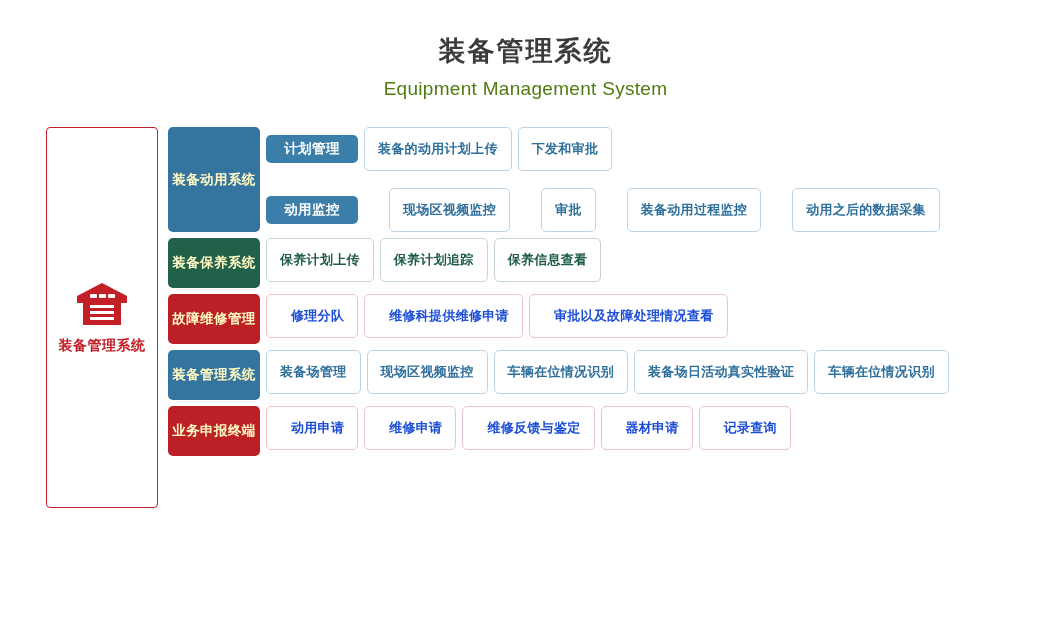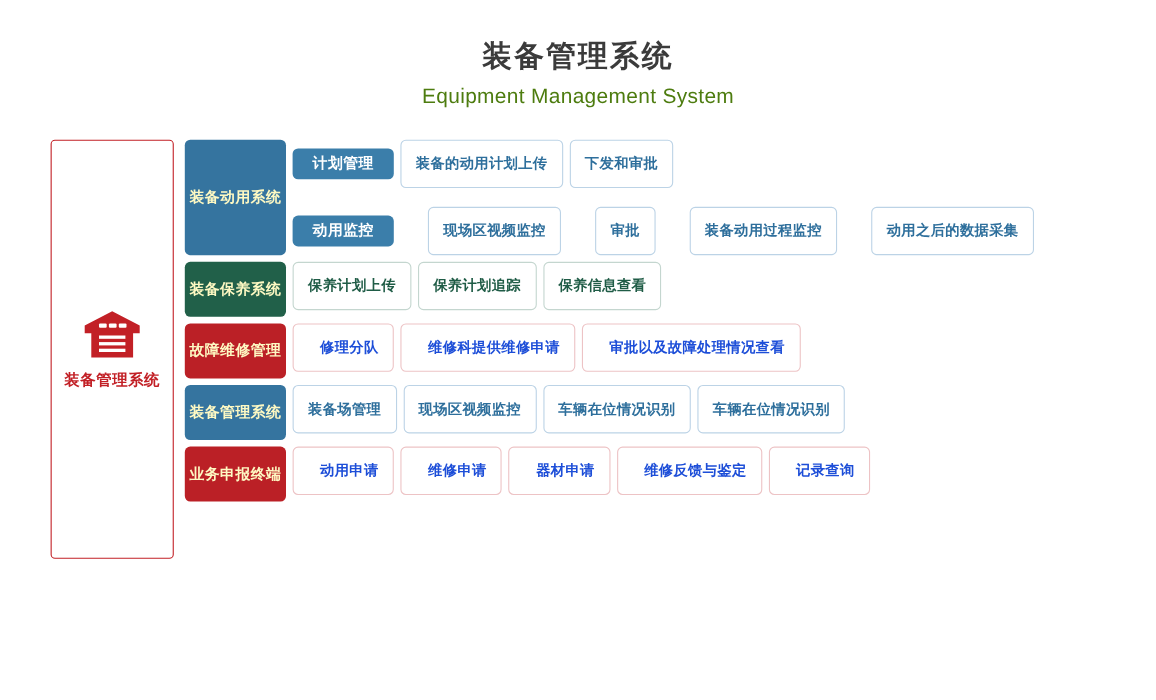--- a/index.html
+++ b/index.html
@@ -224,31 +224,32 @@
           </div>
         </div>
       </div>
       <div class="group t-blue">
         <div class="group-label">装备管理系统</div>
         <div class="group-rows">
           <div class="row">
             <div class="cell">装备场管理</div>
             <div class="cell">现场区视频监控</div>
             <div class="cell">车辆在位情况识别</div>
+            <div class="cell">装备场日活动真实性验证</div>
             <div class="cell">车辆在位情况识别</div>
           </div>
         </div>
       </div>
       <div class="group t-red">
         <div class="group-label">业务申报终端</div>
         <div class="group-rows">
           <div class="row">
             <div class="cell">动用申请</div>
             <div class="cell">维修申请</div>
+            <div class="cell">维修反馈与鉴定</div>
             <div class="cell">器材申请</div>
-            <div class="cell">维修反馈与鉴定</div>
             <div class="cell">记录查询</div>
           </div>
         </div>
       </div>
     </div>
 
 </div>
 
 </body></html>

